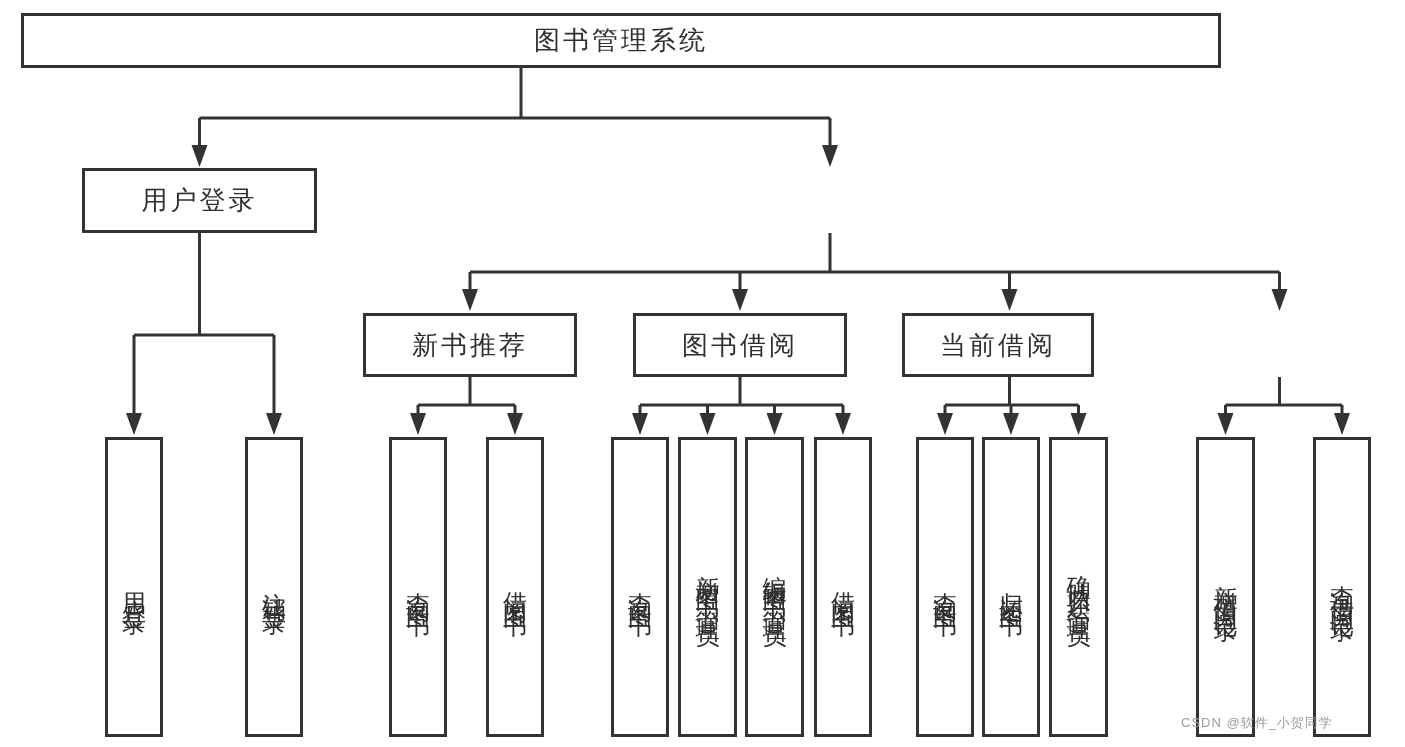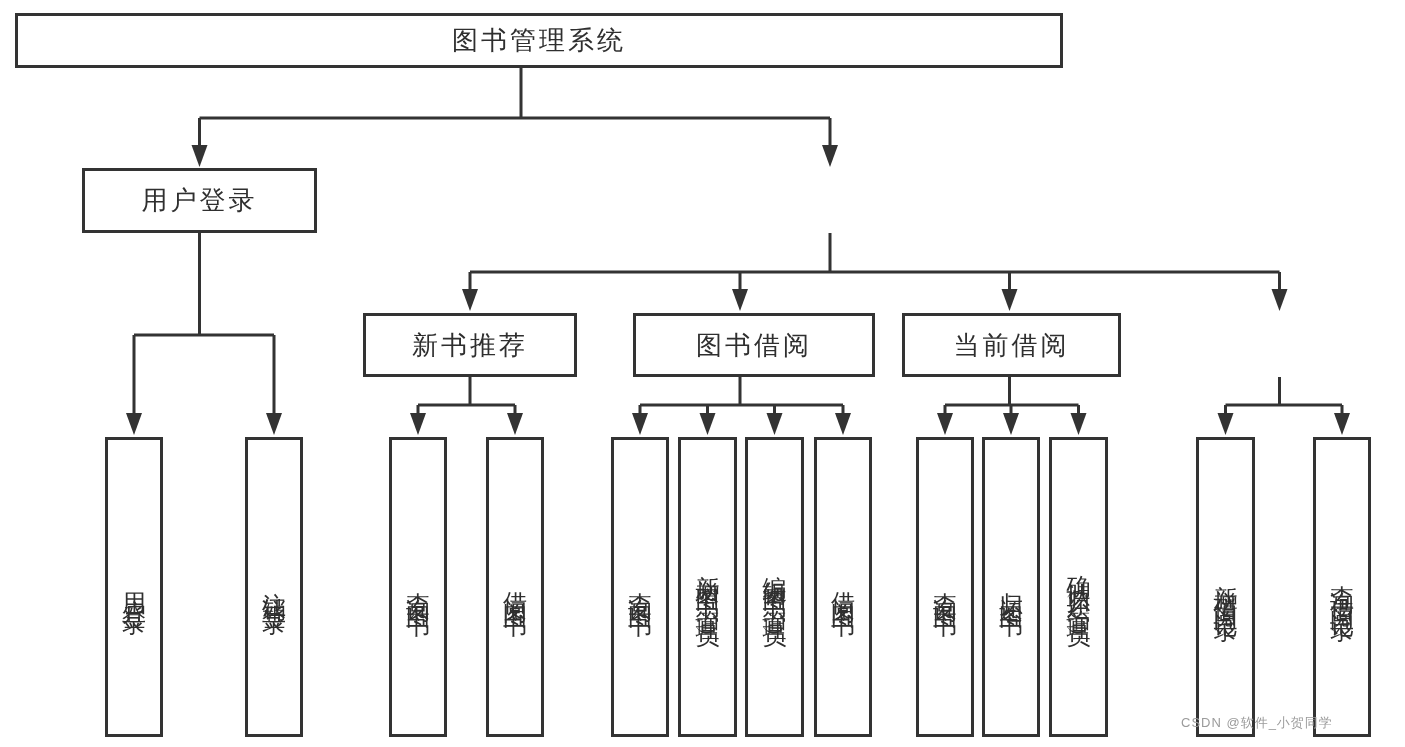--- a/index.html
+++ b/index.html
@@ -29,40 +29,40 @@
     display: flex;
     align-items: center;
     justify-content: center;
     color: #2f2f2f;
     z-index: 2;
   }
   .node.h {
     font-size: 26px;
     letter-spacing: 3px;
   }
-  .node.root-box   { left: 15px;  top: 13px;  width: 1048px; height: 55px; }
+  .node.root-box   { left: 21px;  top: 13px;  width: 1200px; height: 55px; }
   .node.lvl2       { top: 168px; height: 65px; }
   .node.lvl3       { top: 313px; height: 64px; }
   .node.leaf       { top: 437px; height: 300px; }
   .leaf span {
     writing-mode: vertical-rl;
     text-orientation: mixed;
     font-size: 24px;
     letter-spacing: 7px;
     line-height: 1;
     color: #2f2f2f;
     white-space: nowrap;
   }
   
   #n-user-login { left: 82px;  width: 235px; }
   #n-book-mgmt  { left: 712px; width: 235px; }
   
   #n-newbook  { left: 363px;  width: 214px; }
-  #n-borrow   { left: 633px;  width: 242px; }
-  #n-current  { left: 902px;  width: 219px; }
+  #n-borrow   { left: 633px;  width: 214px; }
+  #n-current  { left: 902px;  width: 192px; }
   #n-records  { left: 1172px; width: 215px; }
   
   #l-ul-1 { left: 105px;  width: 58px; }
   #l-ul-2 { left: 245px;  width: 58px; }
   #l-nb-1 { left: 389px;  width: 58px; }
   #l-nb-2 { left: 486px;  width: 58px; }
   #l-bb-1 { left: 611px;  width: 58px; }
   #l-bb-2 { left: 678px;  width: 59px; }
   #l-bb-3 { left: 745px;  width: 59px; }
   #l-bb-4 { left: 814px;  width: 58px; }

